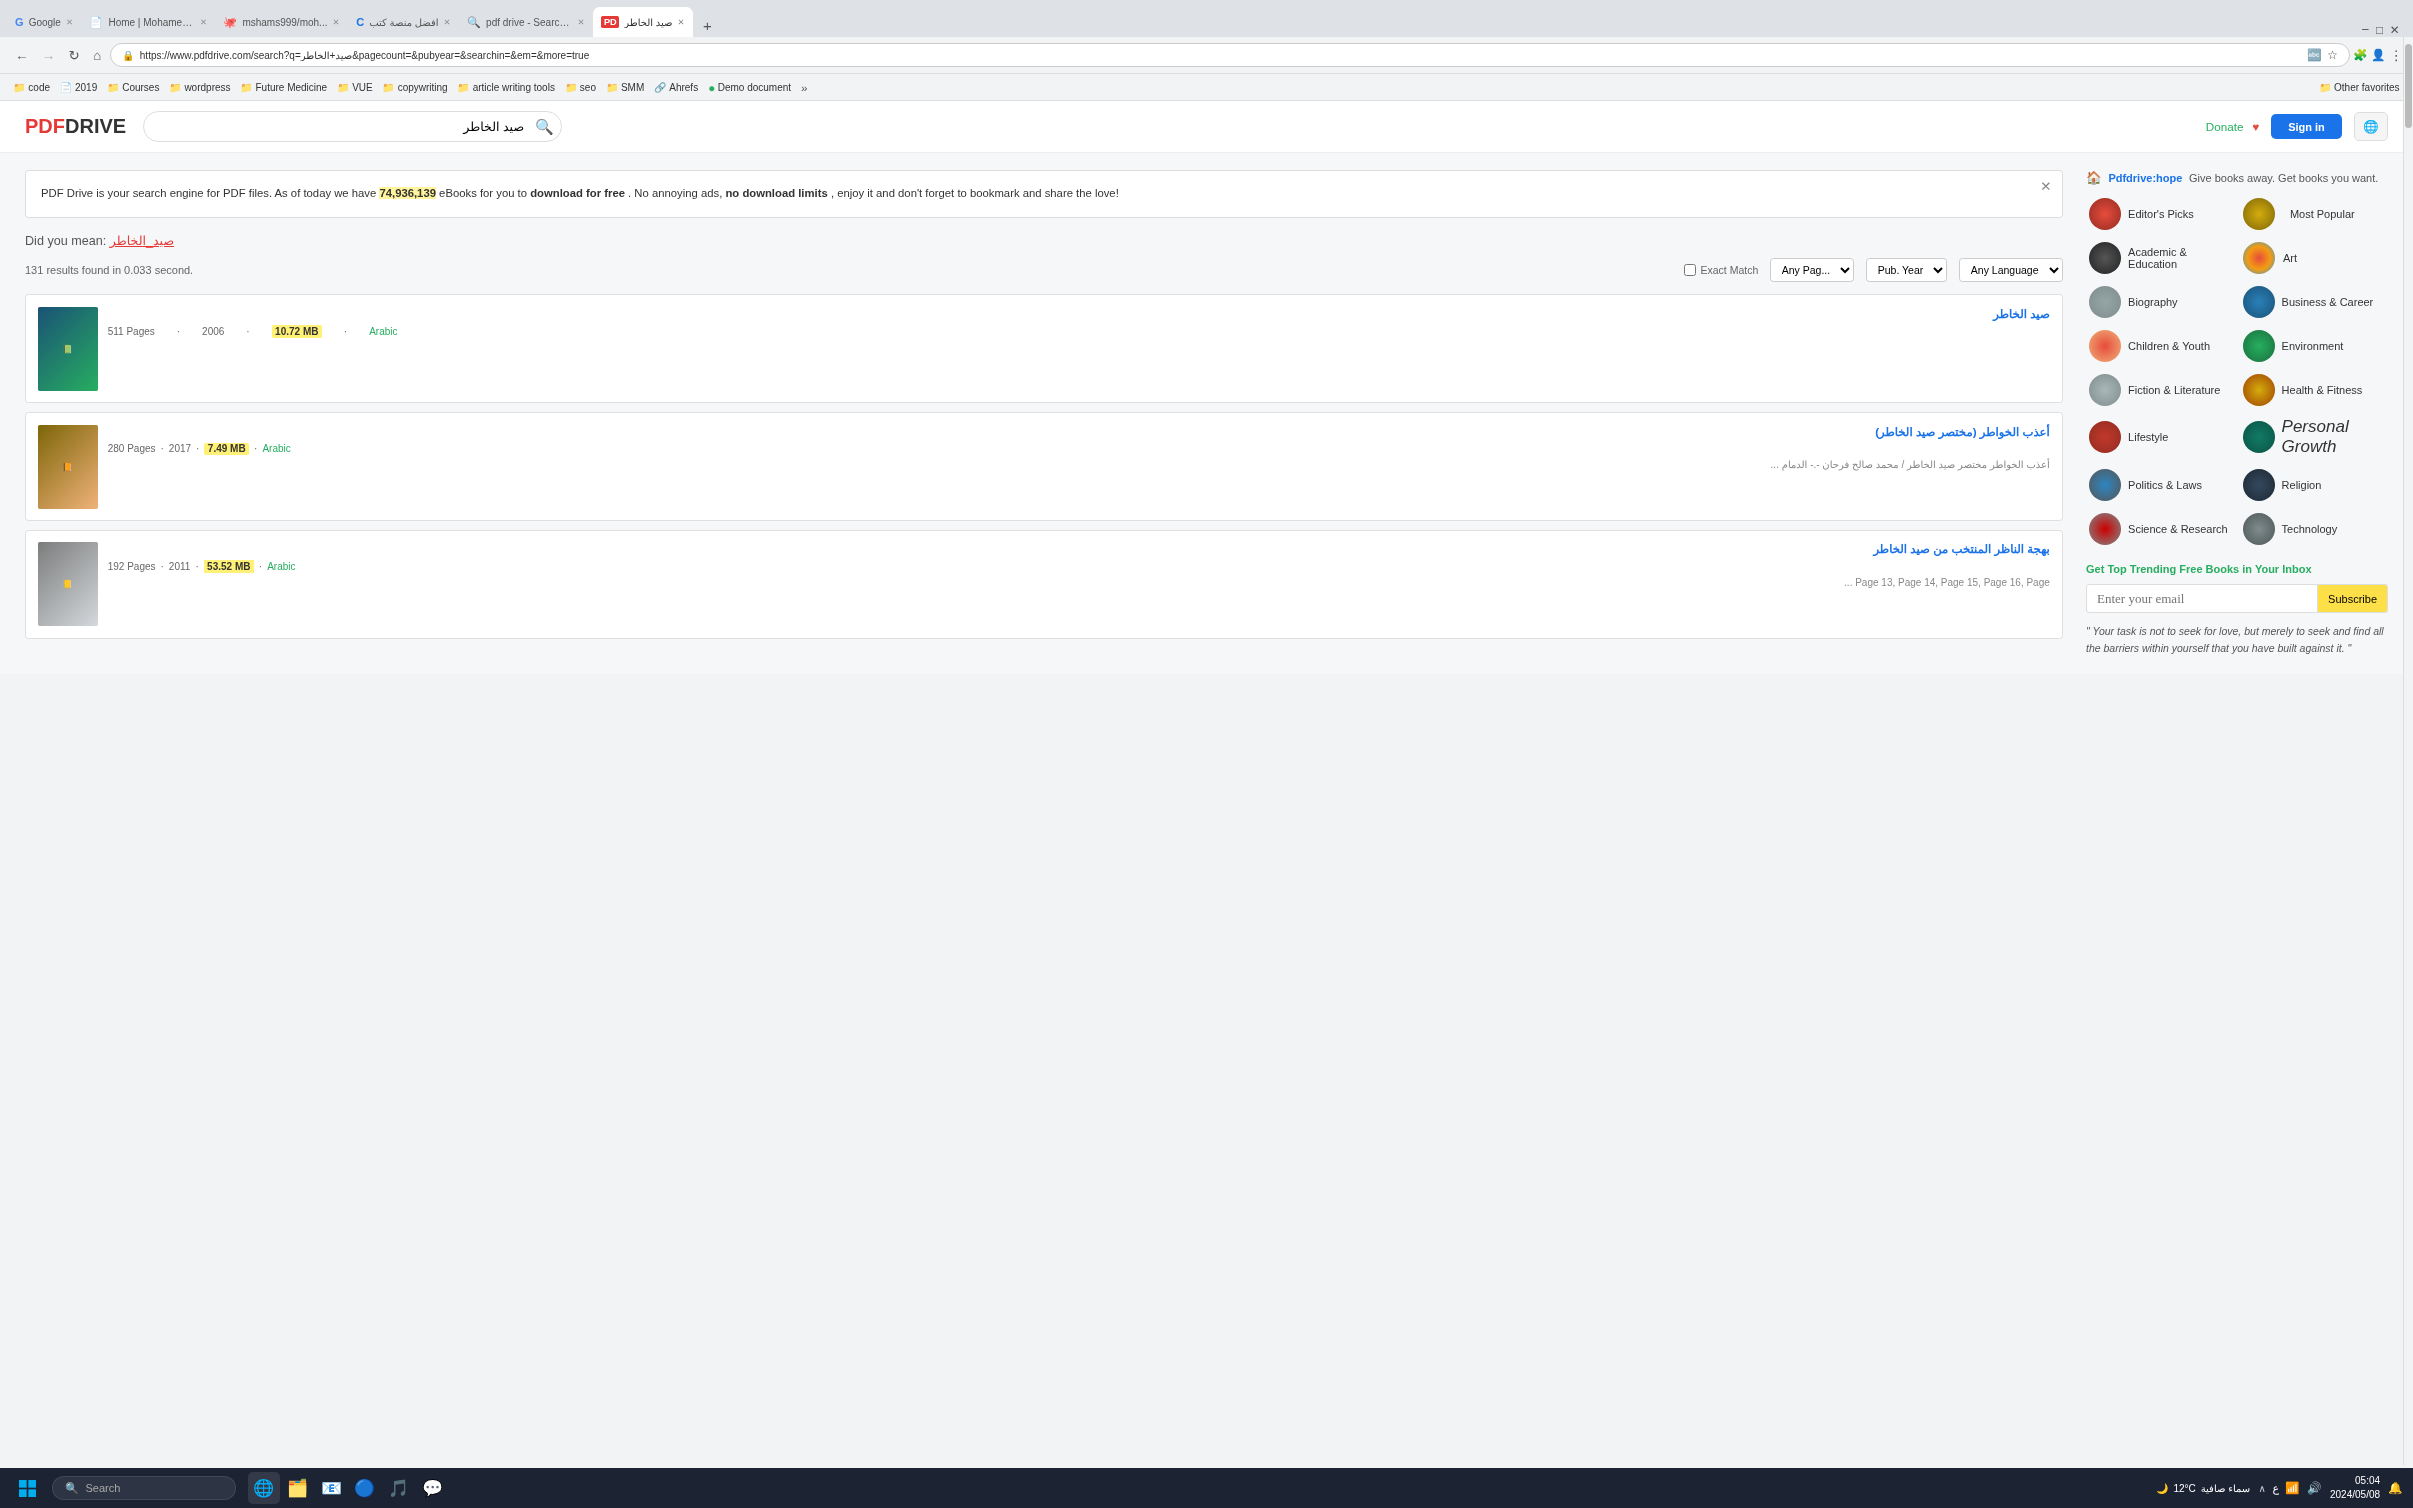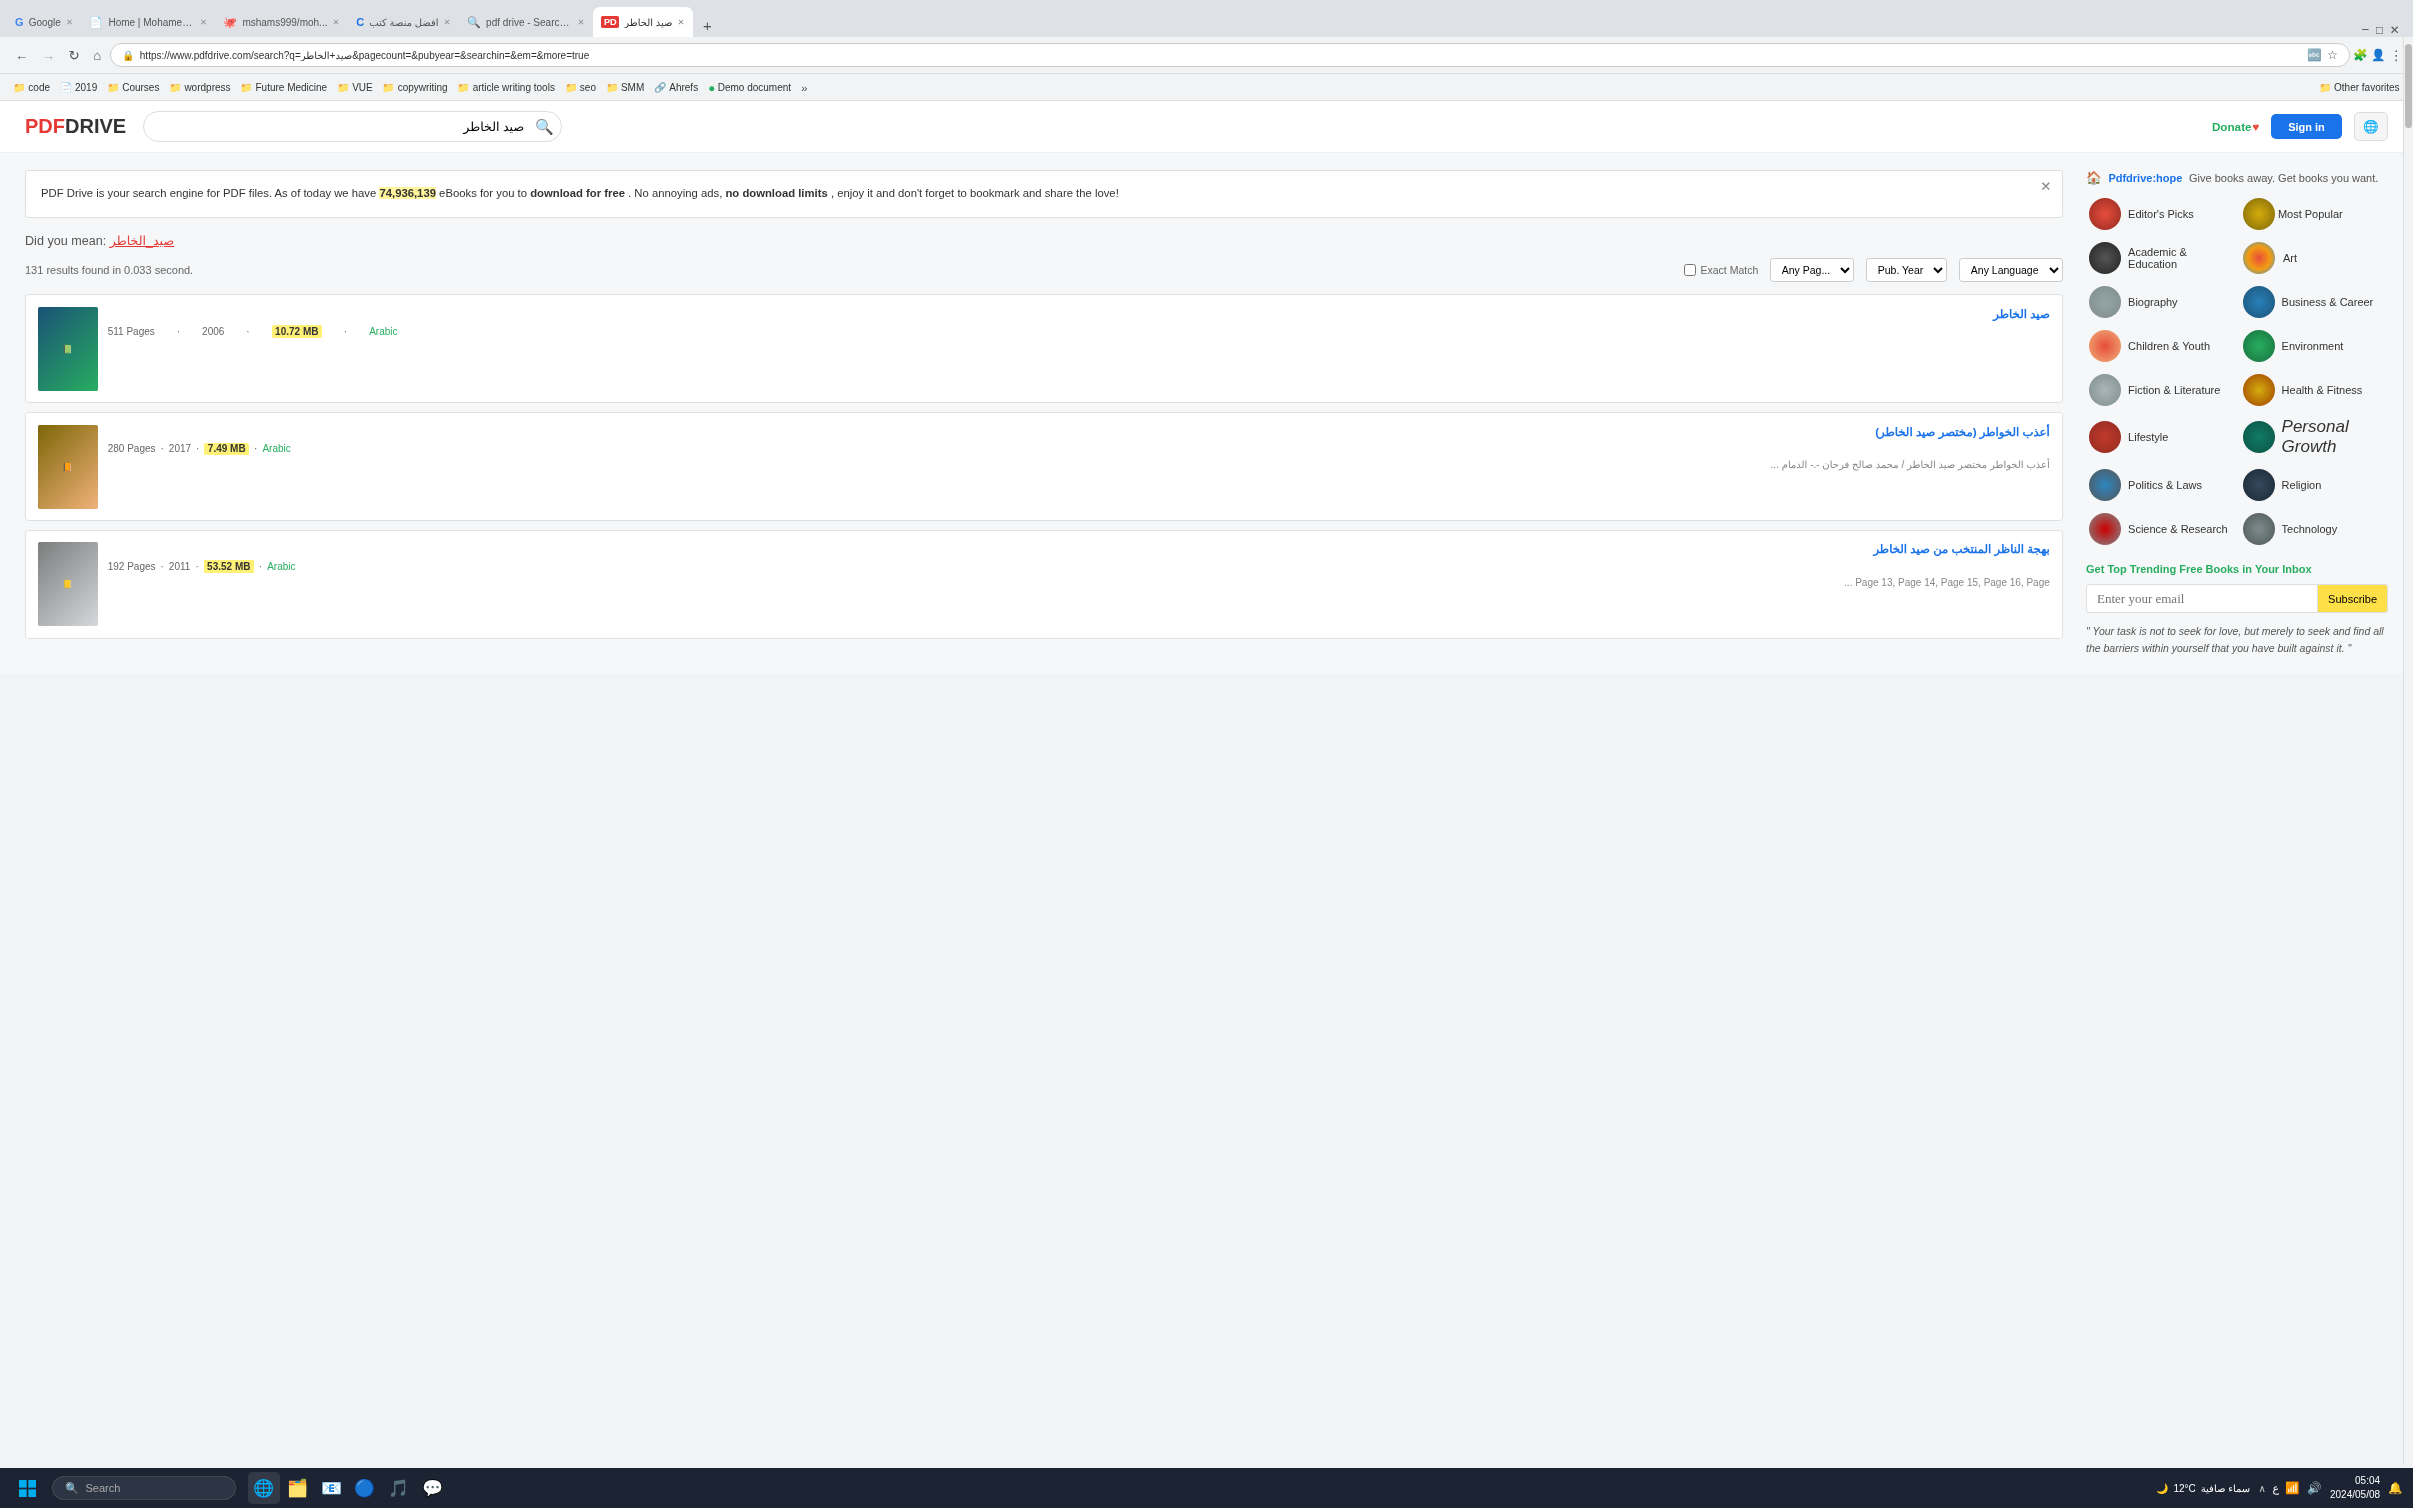--- a/index.html
+++ b/index.html
@@ -135,21 +135,21 @@
   <div style="background:#fff;display:flex;align-items:center;padding:10px 25px;border-bottom:0.8px solid #eee;gap:17px;">
     <div style="display:flex;align-items:center;cursor:pointer;">
       <span style="font-size:20px;font-weight:900;color:#e53935;">PDF</span>
       <span style="font-size:20px;font-weight:900;color:#333;">DRIVE</span>
     </div>
     <div style="flex:1;max-width:419px;position:relative;">
       <input type="text" style="width: 100%; border: 1.7px solid rgb(221, 221, 221); border-radius: 20px; padding: 7.5px 37px 7.5px 11.7px; font-size: 12.6px; outline: none; text-align: right; direction: rtl;" value="صيد الخاطر">
       <button style="position:absolute;right:8.4px;top:50%;transform:translateY(-50%);background:none;border:none;cursor:pointer;font-size:15px;color:#1a73e8;">🔍</button>
     </div>
     <div style="display:flex;align-items:center;gap:11.7px;margin-left:auto;">
-      <div style="color:#27ae60;font-size:11.7px;font-weight:bold;cursor:pointer;display:flex;align-items:center;gap:1px;">
+      <div style="color:#27ae60;font-size:11.7px;font-weight:normal;cursor:pointer;display:flex;align-items:center;gap:9px;">
         <span>Donate</span>
         <span style="color:#e74c3c;">♥</span>
       </div>
       <button style="background:#1a73e8;color:#fff;border:none;border-radius:5px;padding:6.7px 17px;font-size:11px;font-weight:bold;cursor:pointer;">Sign in</button>
       <button style="background:#f5f5f5;border:0.8px solid #ddd;border-radius:5px;padding:5.9px 8.4px;cursor:pointer;font-size:12.6px;">🌐</button>
     </div>
   </div>
 
   <div style="display:flex;padding:17px 25px;gap:23.5px;background:#f6f7f8;min-height:503px;">
 
@@ -253,21 +253,21 @@
         <span style="color:#1a73e8;font-weight:bold;cursor:pointer;">Pdfdrive:hope</span>
         <span style="color:#555;">Give books away. Get books you want.</span>
       </div>
 
       <div style="display:grid;grid-template-columns:1fr 1fr;gap:5px;margin-bottom:15px;">
 
         <div style="display:flex;align-items:center;gap:6.7px;cursor:pointer;padding:3.4px;border-radius:3.4px;">
           <div class="cat-editors" style="width:32px;height:32px;border-radius:50%;flex-shrink:0;background:radial-gradient(circle, #e74c3c, #922b21);display:flex;align-items:center;justify-content:center;font-size:13.4px;overflow:hidden;"></div>
           <span style="font-size:11px;color:#333;">Editor's Picks</span>
         </div>
-        <div style="display:flex;align-items:center;gap:3px;cursor:pointer;padding:3.4px;border-radius:3.4px;">
+        <div style="display:flex;align-items:center;gap:15px;cursor:pointer;padding:3.4px;border-radius:3.4px;">
           <div style="width:32px;height:32px;border-radius:50%;flex-shrink:0;background:radial-gradient(circle, #d4ac0d, #7d6608);display:flex;align-items:center;justify-content:center;font-size:13.4px;overflow:hidden;"></div>
           <span style="font-size:11px;color:#333;">Most Popular</span>
         </div>
 
         <div style="display:flex;align-items:center;gap:6.7px;cursor:pointer;padding:3.4px;border-radius:3.4px;">
           <div style="width:32px;height:32px;border-radius:50%;flex-shrink:0;background:radial-gradient(circle, #555, #222);display:flex;align-items:center;justify-content:center;font-size:13.4px;overflow:hidden;"></div>
           <span style="font-size:11px;color:#333;">Academic &amp; Education</span>
         </div>
         <div style="display:flex;align-items:center;gap:8px;cursor:pointer;padding:3.4px;border-radius:3.4px;">
           <div style="width:32px;height:32px;border-radius:50%;flex-shrink:0;background:radial-gradient(circle, #e74c3c, #f39c12, #3498db);display:flex;align-items:center;justify-content:center;font-size:13.4px;overflow:hidden;"></div>

